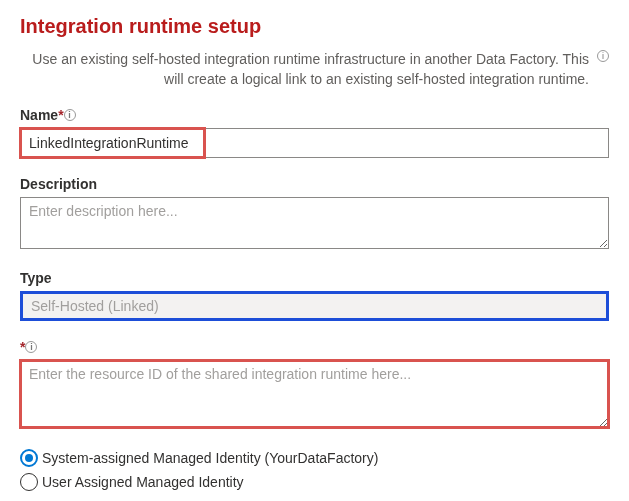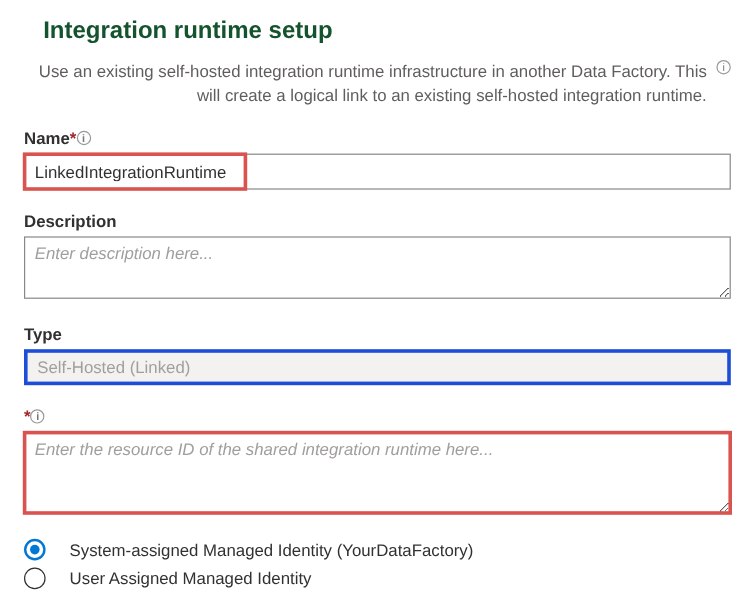--- a/index.html
+++ b/index.html
@@ -7,22 +7,21 @@
       font-family: "Segoe UI", -apple-system, sans-serif;
       padding: 15px 20px;
       width: 629px;
       color: #323130;
       font-size: 14px;
     }
     .page-title {
       font-size: 20px;
       font-weight: 600;
       margin-bottom: 12px;
-      color: #14532d;
-      margin-left: 16px;
+      color: #b91c1c;
     }
     .intro-row {
       display: flex;
       align-items: flex-start;
       gap: 8px;
       text-align: right;
     }
     .intro-text {
       color: #605e5c;
       font-size: 14px;
@@ -49,33 +48,33 @@
     .text-input, .textarea-input {
       width: 100%;
       border: 1px solid #8a8886;
       padding: 5px 8px;
       font-family: inherit;
       font-size: 14px;
       color: #323130;
       background: #fff;
     }
     .text-input { height: 30px; }
-    .textarea-input { height: 52px; resize: both; font-style: italic; }
+    .textarea-input { height: 52px; resize: both; }
     .textarea-input.tall { height: 68px; }
     .type-input {
       background: #f3f2f1;
       color: #a19f9d;
       border: 3px solid #1d4ed8;
       height: 30px;
     }
     .highlight-red { outline: 3px solid #d9534f; outline-offset: -2px; }
     .name-highlight { width: 185px; display: inline-block; }
     .radio-group { margin-top: 6px; }
     .radio-item {
-      display: flex; align-items: center; gap: 20px;
+      display: flex; align-items: center; gap: 4px;
       margin: 6px 0; font-size: 14px; cursor: pointer;
     }
     .radio-circle {
       width: 18px; height: 18px; border-radius: 50%;
       border: 1px solid #323130; display: inline-flex;
       align-items: center; justify-content: center; background: #fff;
       flex-shrink: 0;
     }
     .radio-circle.selected { border: 2px solid #0078d4; }
     .radio-dot {

